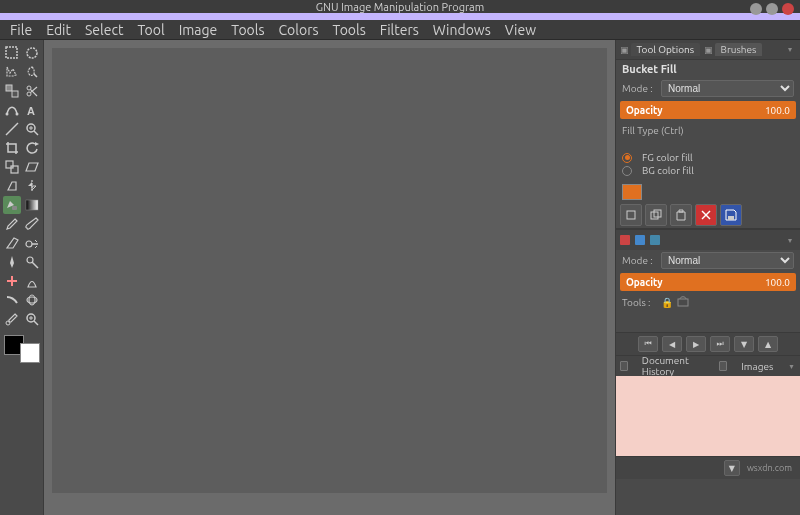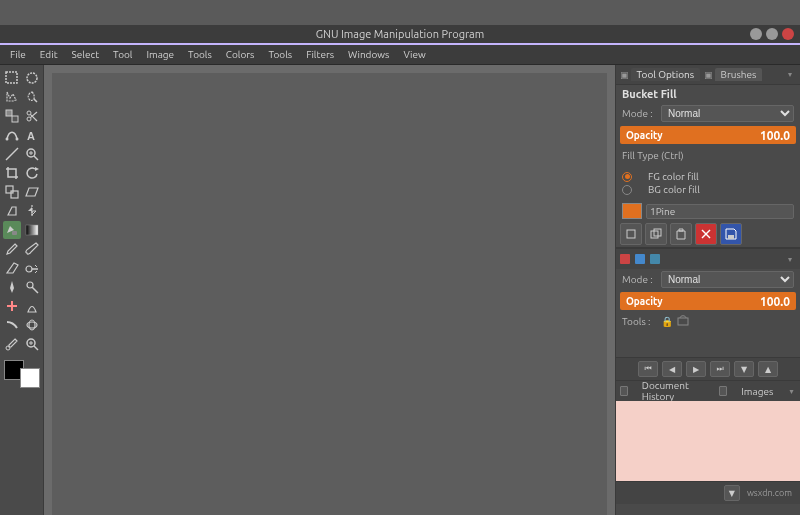--- a/index.html
+++ b/index.html
@@ -15,22 +15,21 @@
     }
 
     
     .title-bar {
       background: #3c3c3c;
       height: 20px;
       display: flex;
       align-items: center;
       justify-content: center;
       position: relative;
-      border-bottom: 2px solid #c4b5fd;
-      margin-top: 25px;
+      border-bottom: 7px solid #c4b5fd;
     }
     .title-bar-text {
       font-size: 11px;
       color: #d0d0d0;
     }
     .window-controls {
       position: absolute;
       right: 6px;
       top: 3px;
       display: flex;
@@ -55,21 +54,21 @@
       align-items: center;
       padding: 0 4px;
       border-bottom: 1px solid #2a2a2a;
       gap: 2px;
     }
     .menu-item {
       padding: 2px 6px;
       color: #d0d0d0;
       cursor: pointer;
       border-radius: 2px;
-      font-size: 10px;
+      font-size: 14px;
     }
 
     
     .main-layout {
       display: flex;
       height: calc(515px - 40px);
     }
 
     
     .left-toolbar {
@@ -192,38 +191,38 @@
       padding: 0 6px;
       justify-content: space-between;
       cursor: pointer;
     }
     .opacity-label {
       font-size: 10px;
       color: #fff;
       font-weight: bold;
     }
     .opacity-value {
-      font-size: 12px;
+      font-size: 10px;
       color: #fff;
-      font-weight: bold;
+      font-weight: normal;
     }
 
     
     .fill-type-section {
       padding: 4px 6px;
     }
     .fill-type-label {
       font-size: 10px;
       color: #bbb;
-      margin-bottom: 10px;
+      margin-bottom: 16px;
     }
     .radio-row {
       display: flex;
       align-items: center;
-      gap: 16px;
+      gap: 10px;
       margin: 2px 0;
     }
     .radio-circle {
       width: 10px;
       height: 10px;
       border-radius: 50%;
       border: 1px solid #888;
       background: transparent;
       display: flex;
       align-items: center;
@@ -721,21 +720,20 @@
           <span class="radio-label">FG color fill</span>
         </div>
         <div class="radio-row">
           <div class="radio-circle"></div>
           <span class="radio-label">BG color fill</span>
         </div>
       </div>
 
       <div class="fill-preview-row">
         <div class="fill-preview-box"></div>
-        <span class="fill-preview-label">1Pine</span>
       </div>
 
       <div class="tool-actions">
         <div class="action-btn">
           <svg width="12" height="12" viewBox="0 0 12 12">
               <rect x="2" y="2" width="8" height="8" fill="none" stroke="#ccc" stroke-width="1"></rect>
             </svg>
         </div>
         <div class="action-btn">
           <svg width="12" height="12" viewBox="0 0 12 12">

